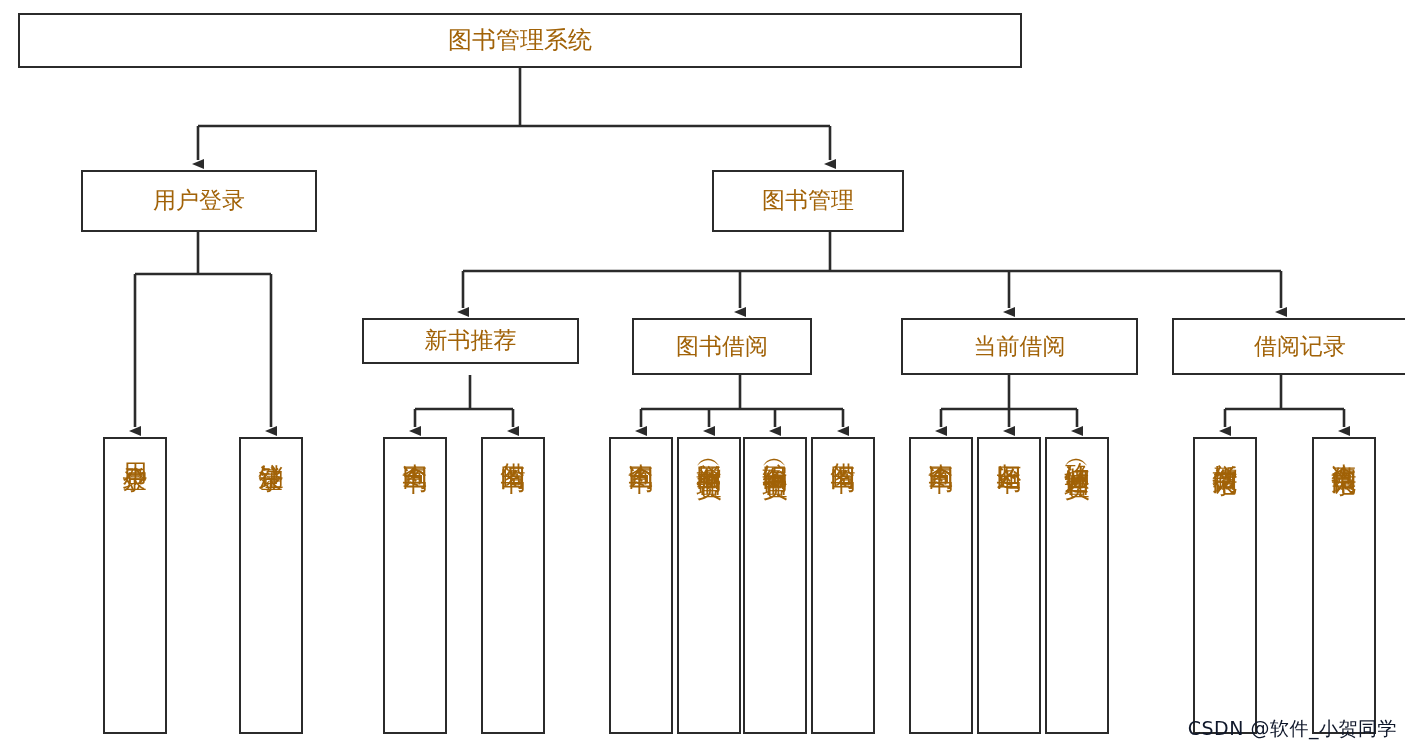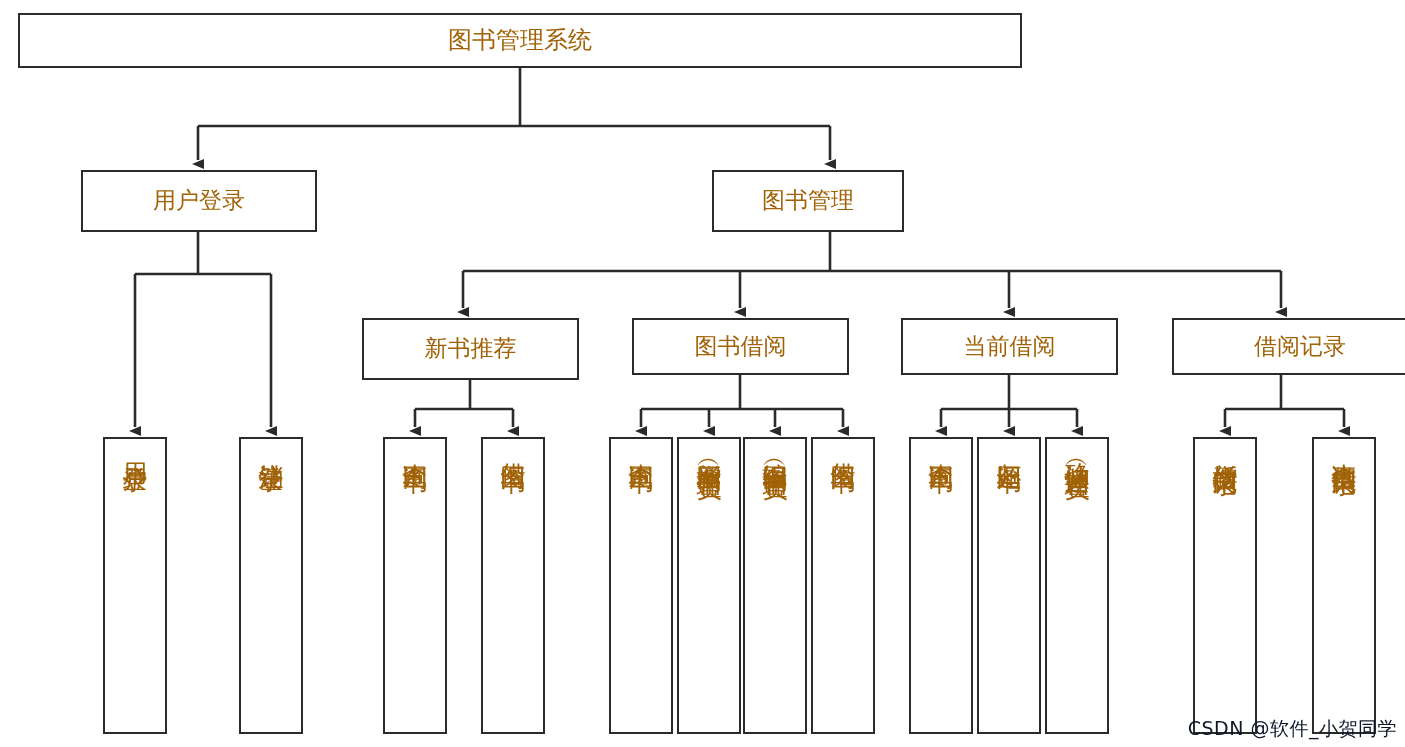--- a/index.html
+++ b/index.html
@@ -128,27 +128,27 @@
     <span class="label">图书管理系统</span>
   </div>
 
   <div class="node horizontal" style="left:81px; top:170px; width:236px; height:62px;">
     <span class="label">用户登录</span>
   </div>
   <div class="node horizontal" style="left:712px; top:170px; width:192px; height:62px;">
     <span class="label">图书管理</span>
   </div>
 
-  <div class="node horizontal" style="left:362px; top:318px; width:217px; height:62px;">
+  <div class="node horizontal" style="left:362px; top:318px; width:217px; height:46px;">
     <span class="label">新书推荐</span>
   </div>
-  <div class="node horizontal" style="left:632px; top:318px; width:217px; height:57px;">
+  <div class="node horizontal" style="left:632px; top:318px; width:180px; height:57px;">
     <span class="label">图书借阅</span>
   </div>
-  <div class="node horizontal" style="left:901px; top:318px; width:217px; height:57px;">
+  <div class="node horizontal" style="left:901px; top:318px; width:237px; height:57px;">
     <span class="label">当前借阅</span>
   </div>
   <div class="node horizontal" style="left:1172px; top:318px; width:256px; height:57px;">
     <span class="label">借阅记录</span>
   </div>
 
   <div class="node vertical" style="left:103px; top:437px; width:64px; height:297px;">
     <span class="label">用户登录</span>
   </div>
   <div class="node vertical" style="left:239px; top:437px; width:64px; height:297px;">

